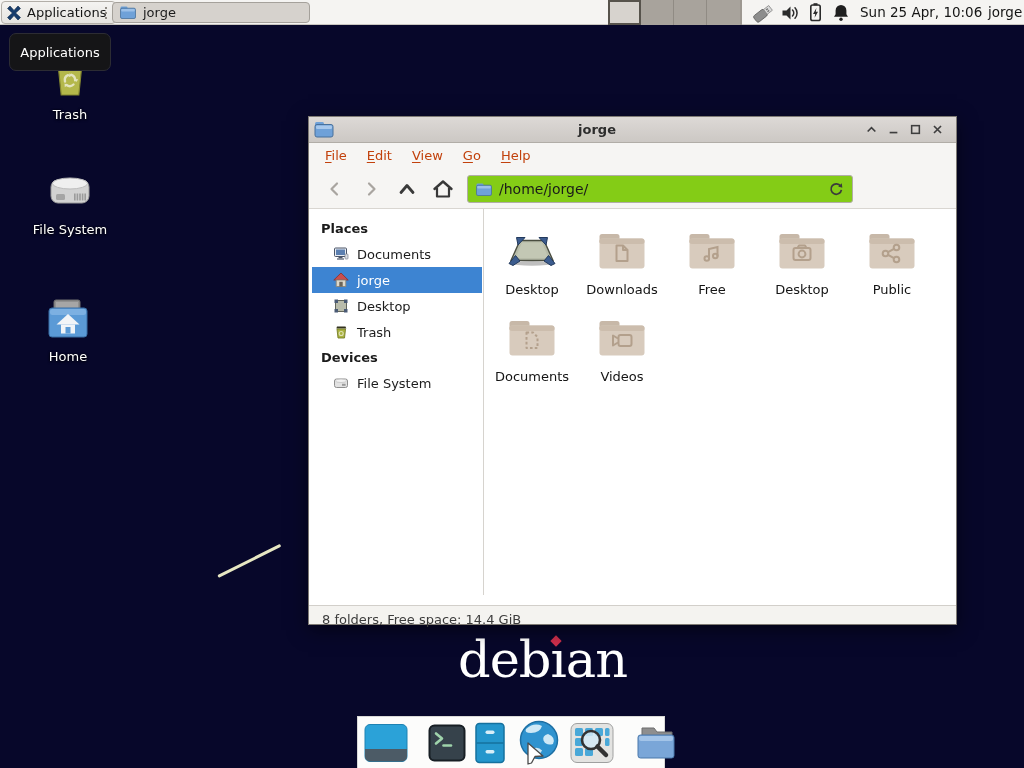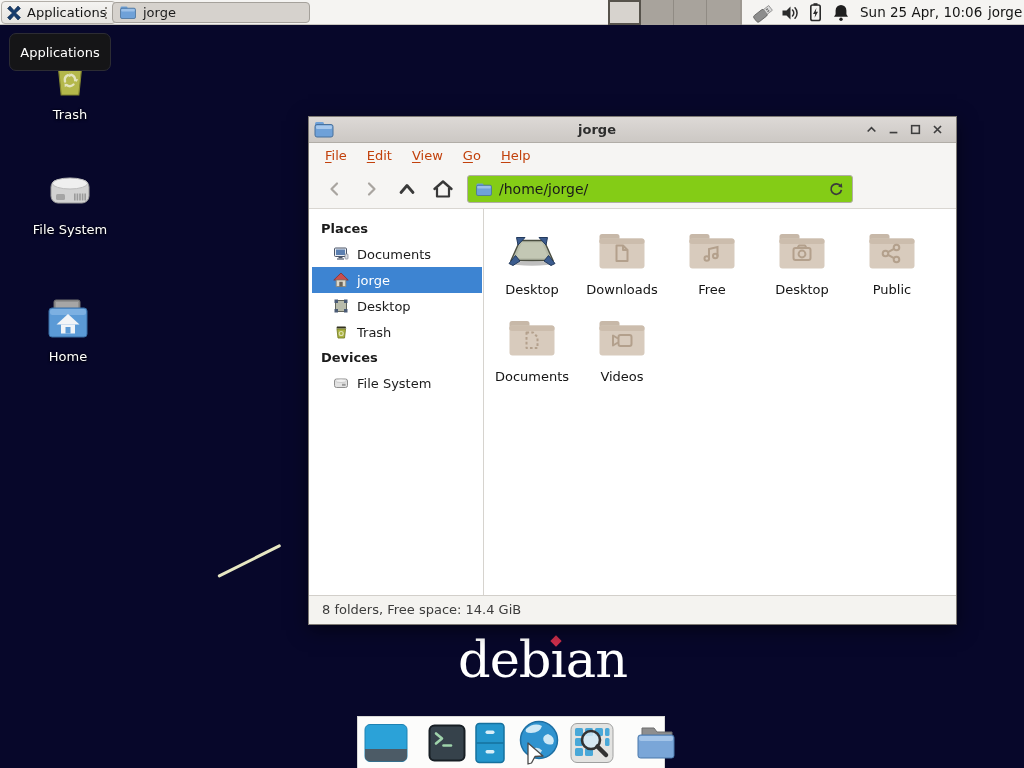--- a/index.html
+++ b/index.html
@@ -45,21 +45,21 @@
 
   .content { position:absolute; left:0; top:92px; right:0; bottom:29px; display:flex; background:#fff; }
   .sidebar { width:175px; border-right:1px solid #d6d3ce; padding-top:7px; font-size:13px; flex:none; }
   .side-header { font-weight:bold; color:#1b1b1b; padding:5px 0 5px 12px; }
   .side-item { height:26px; display:flex; align-items:center; gap:8px; padding-left:24px; color:#1c1c1c; }
   .side-item.selected { background:#3d84d2; color:#fff; margin-left:3px; margin-right:1px; padding-left:21px; }
   .mainarea { flex:1; padding:18px 0 0 3px; display:flex; flex-wrap:wrap; align-content:flex-start; }
   .cell { width:90px; margin-bottom:17px; display:flex; flex-direction:column; align-items:center; }
   .ibox { width:48px; height:48px; display:flex; align-items:center; justify-content:center; }
   .flabel { margin-top:7px; font-size:13px; color:#141414; }
-  .statusbar { position:absolute; left:0; right:0; bottom:0; height:29px; background:#f4f3f0; border-top:1px solid #d2cfca; line-height:27px; padding-left:13px; font-size:13px; color:#3c3c3c; }
+  .statusbar { position:absolute; left:0; right:0; bottom:0; height:19px; background:#f4f3f0; border-top:1px solid #d2cfca; line-height:27px; padding-left:13px; font-size:13px; color:#3c3c3c; }
 
   
   .debian { position:absolute; left:458px; top:630px; font-family:"DejaVu Serif","Liberation Serif",serif; font-size:51px; color:#fff; letter-spacing:-1px; z-index:5; }
   .debian .di { position:relative; }
   .debian .dot { position:absolute; left:2px; top:7px; width:8px; height:8px; background:#cf2f4c; transform:rotate(45deg); }
 
   
   .dock { position:absolute; left:357px; bottom:0; width:308px; height:52px; background:#fcfcfb; border:1px solid #d9d9d7; border-bottom:none; display:flex; align-items:center; padding:0 6px; gap:8px; z-index:25; }
   .dock-sep { width:1px; height:40px; background:#9c9c9a; margin:0 2px; }
   .dock-item { display:flex; align-items:center; justify-content:center; }

